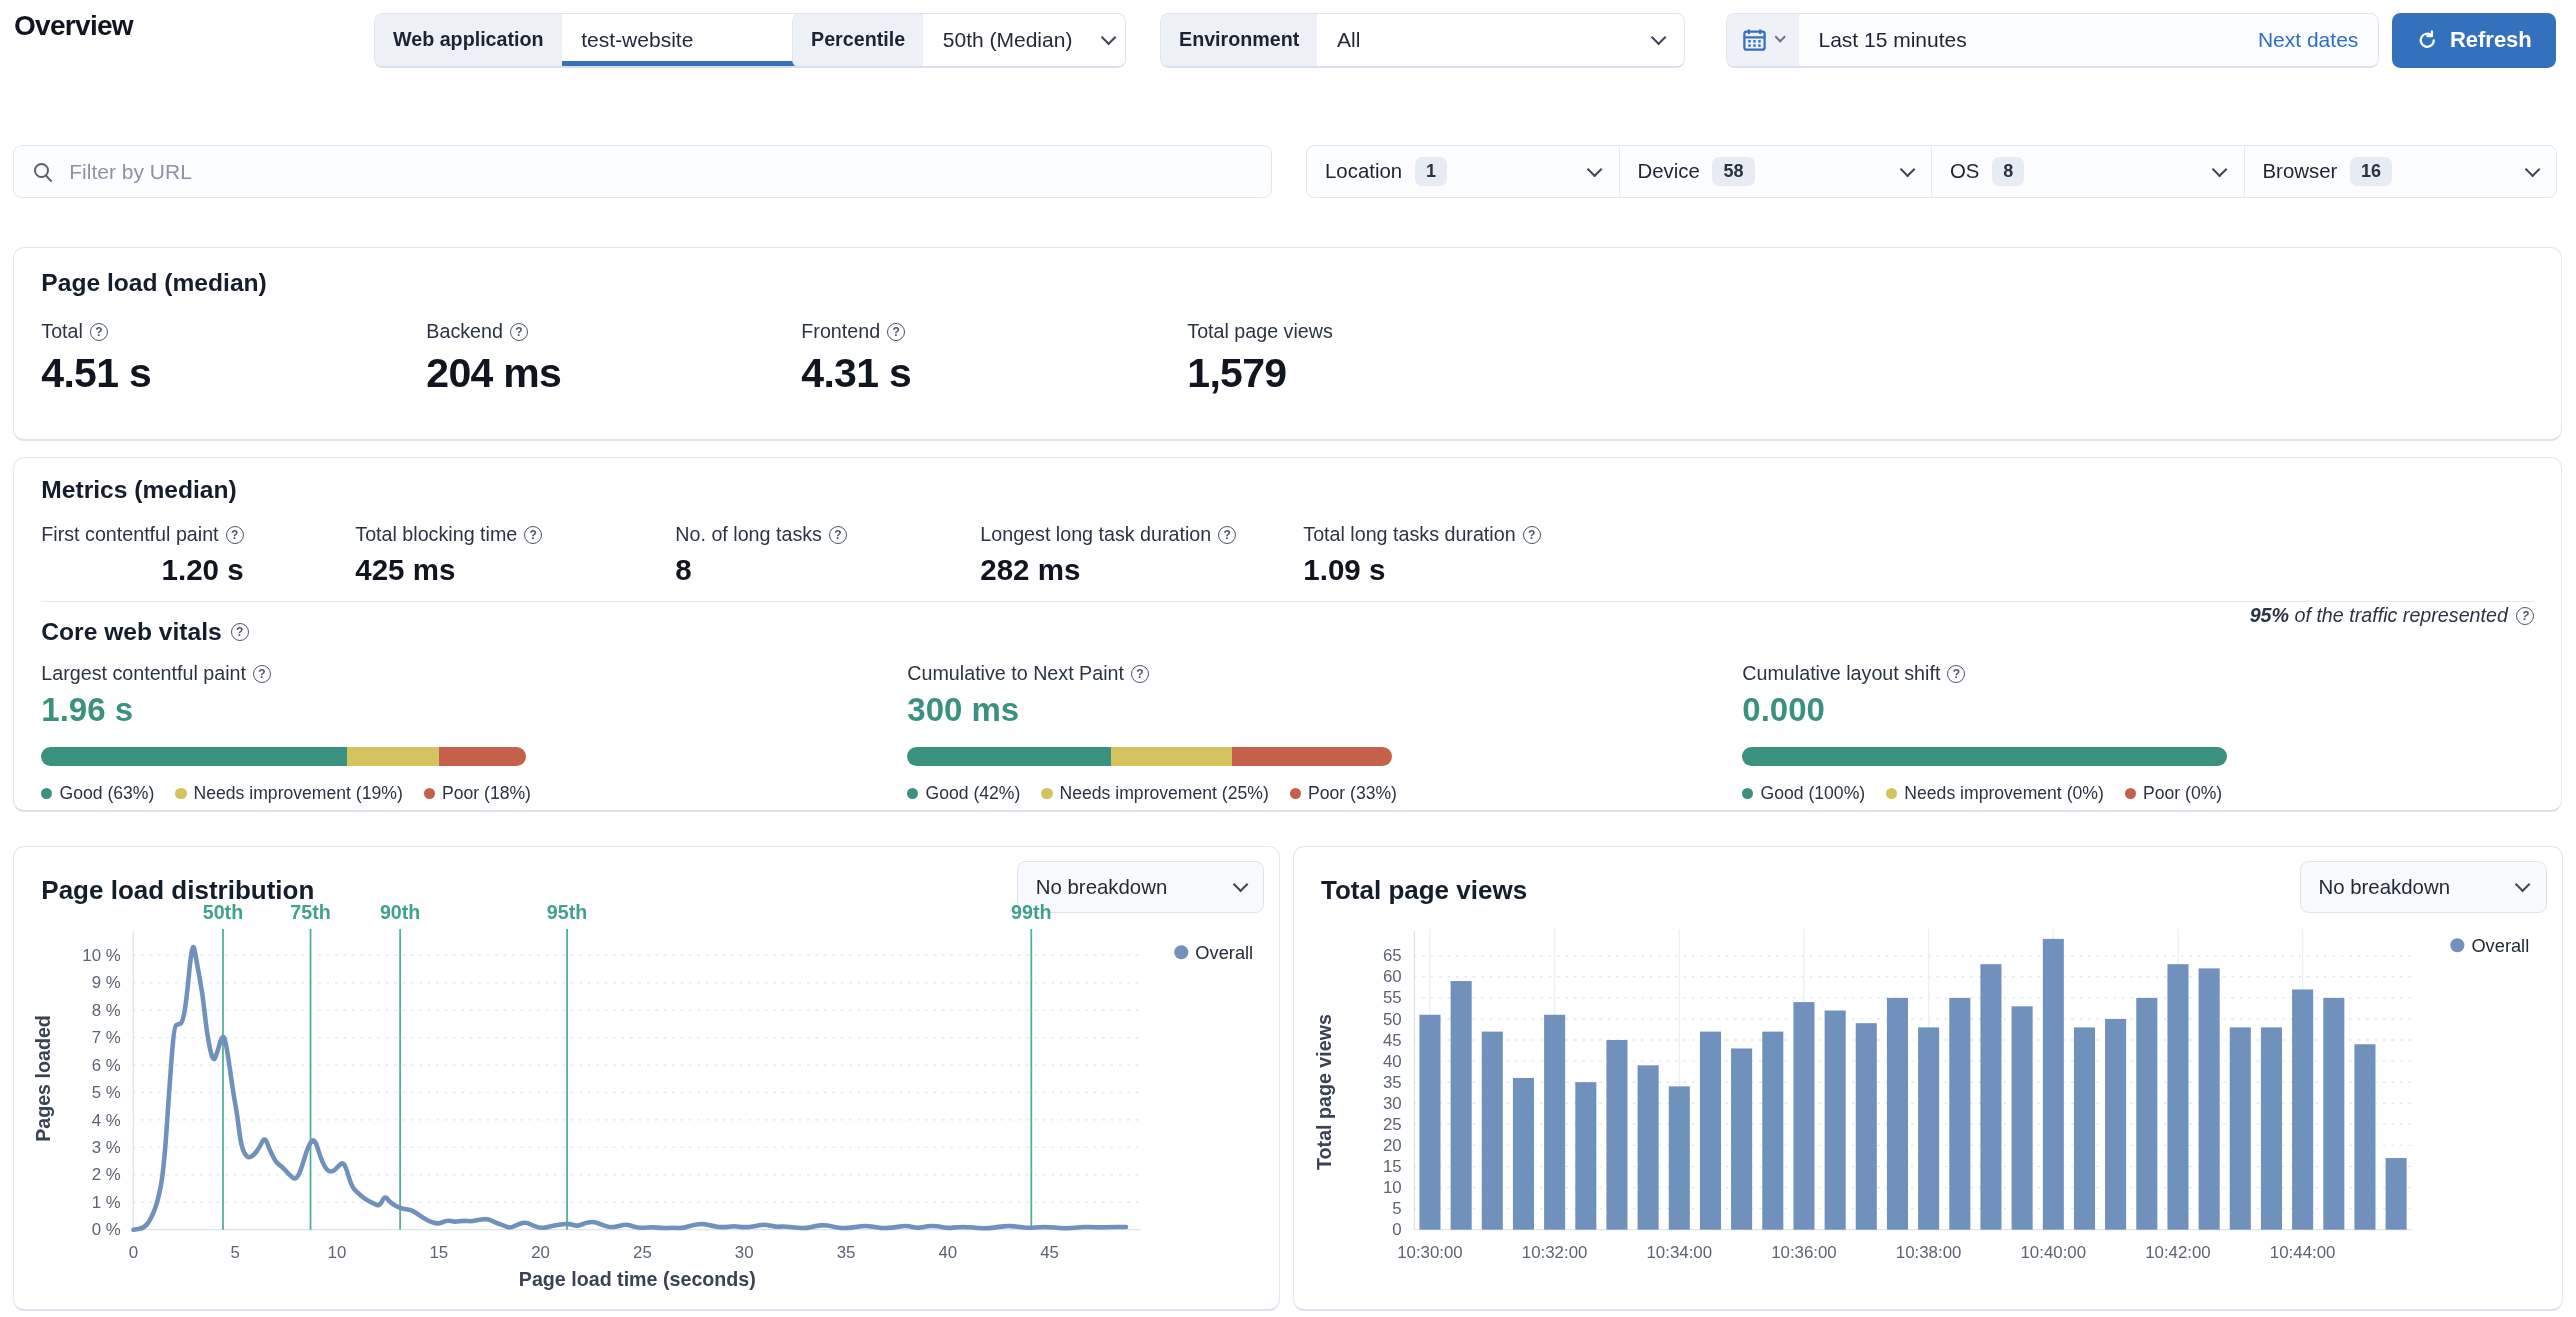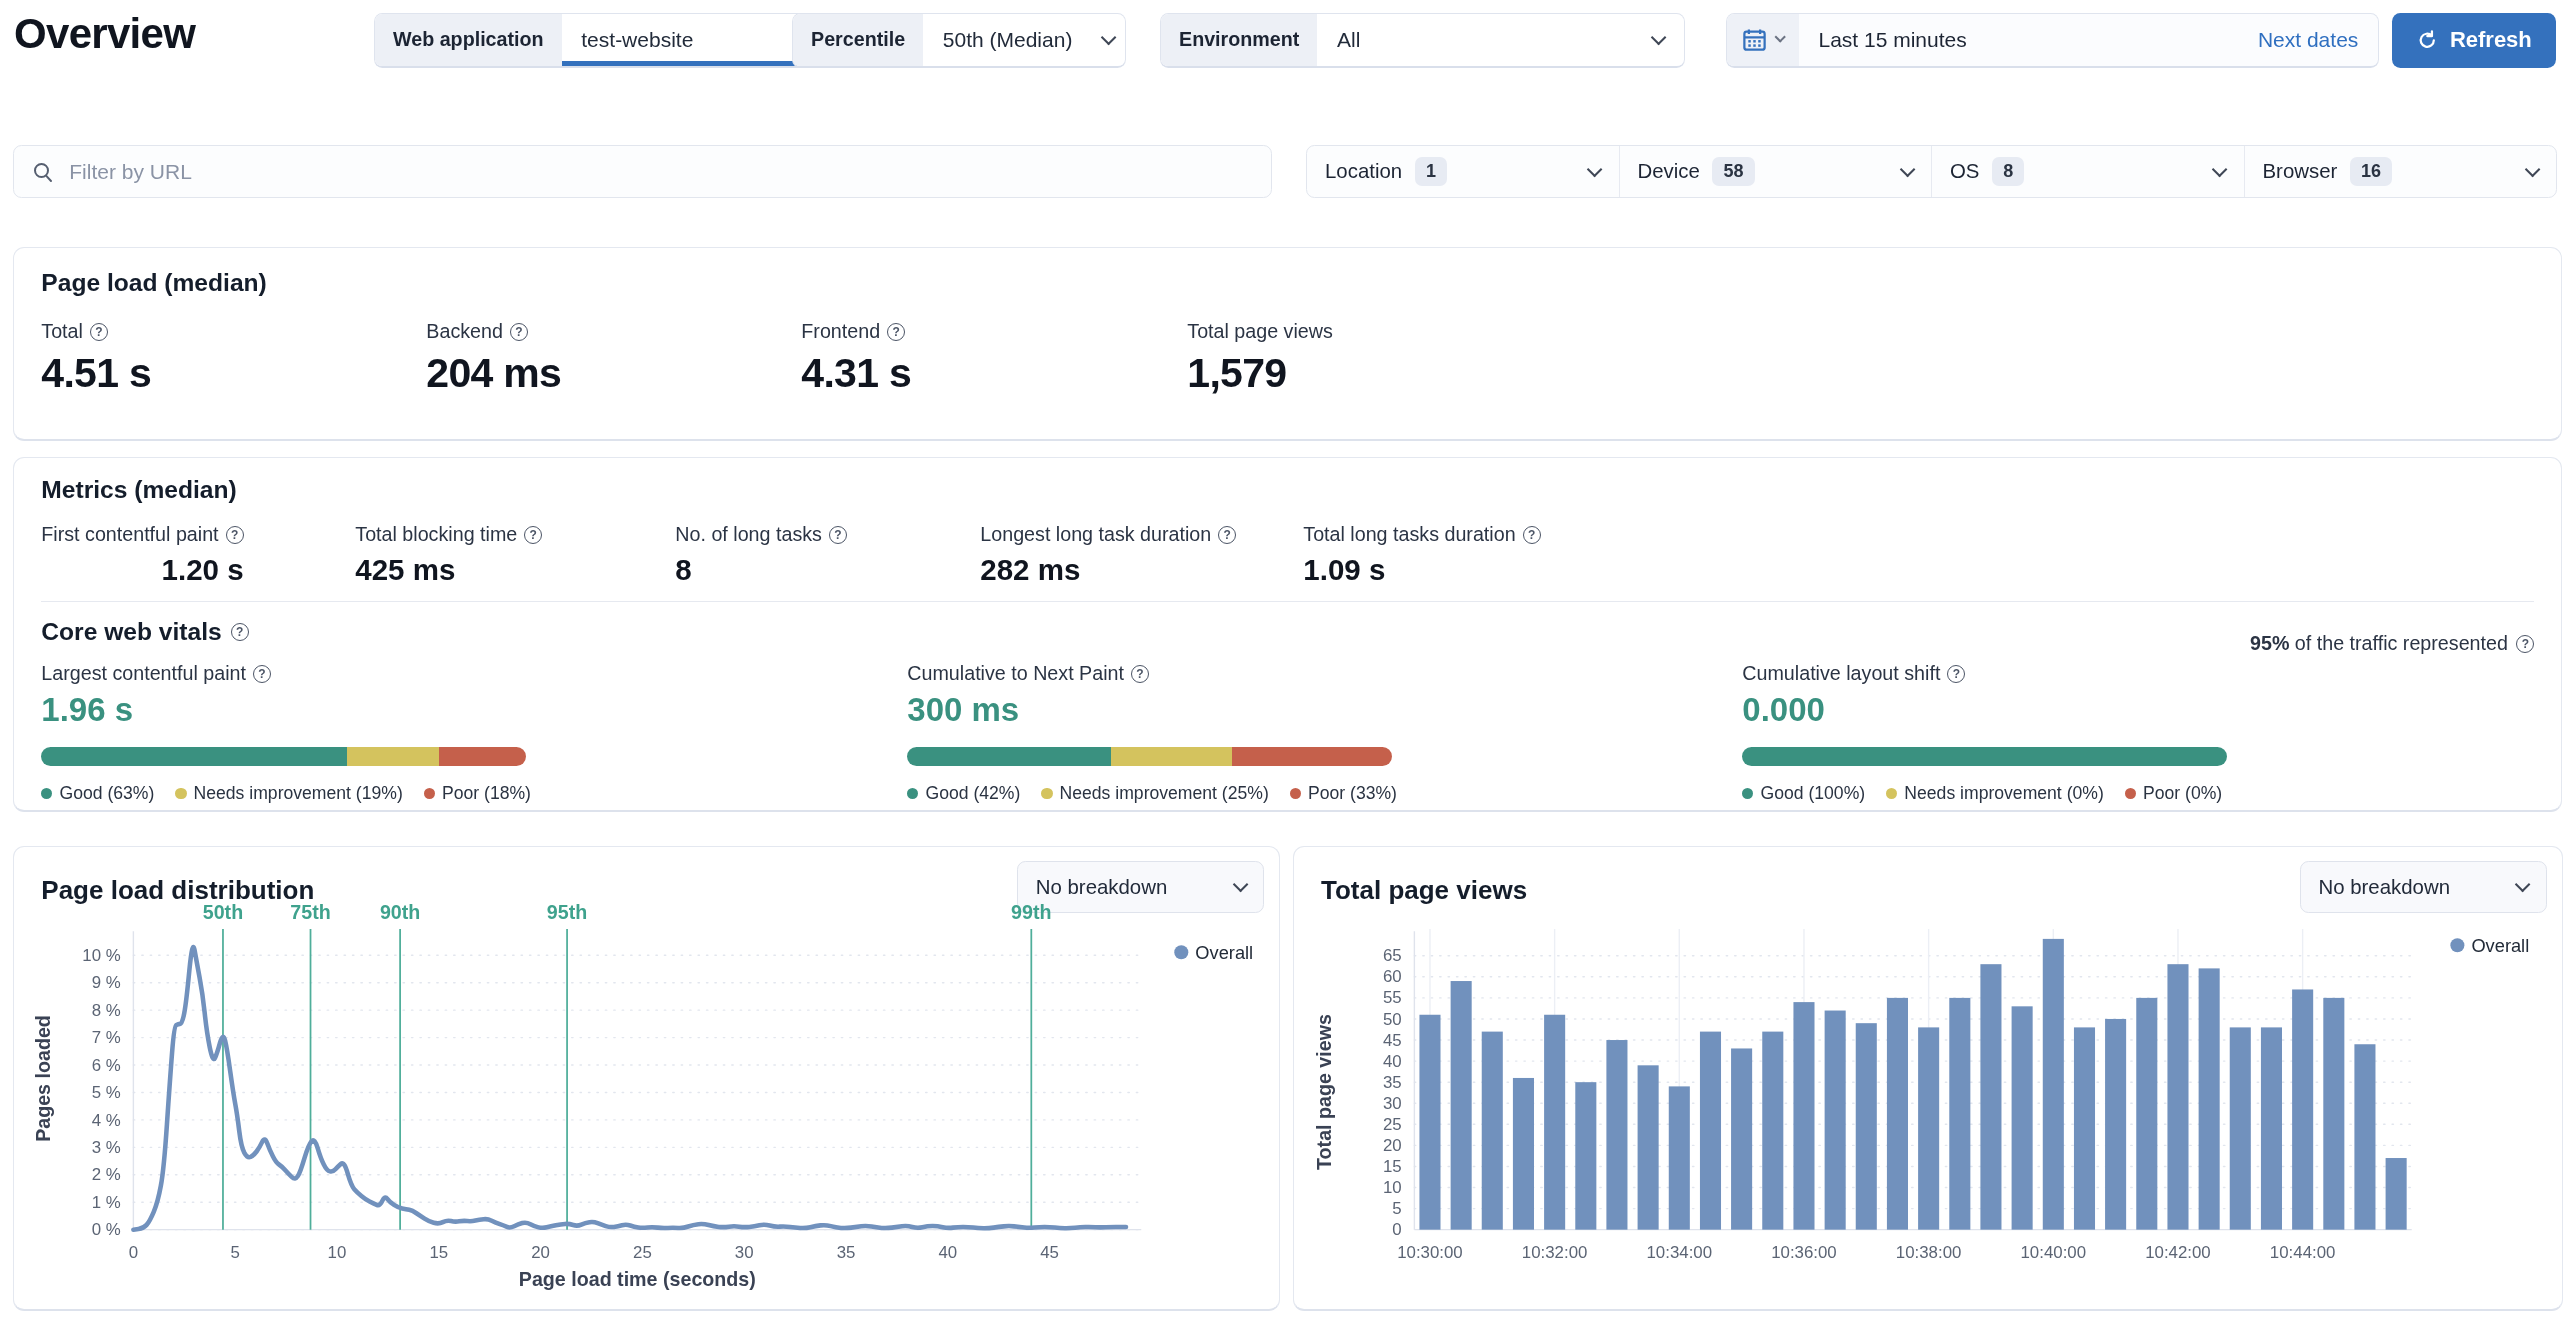--- a/index.html
+++ b/index.html
@@ -7,21 +7,21 @@
   body {
     font-family:"Liberation Sans", sans-serif;
     color:#1b2430;
     width:2576px; height:1317px;
     position:relative;
     overflow:hidden;
   }
   .abs { position:absolute; }
 
   
-  .page-title { left:14px; top:9.8px; font-size:42px; font-weight:800; letter-spacing:-0.7px; color:#10151f; }
+  .page-title { left:14px; top:9.8px; font-size:28px; font-weight:800; letter-spacing:-0.7px; color:#10151f; }
 
   .seg {
     height:55px; border:1.4px solid #dfe4ee; border-bottom:2.8px solid #d9dfeb;
     border-radius:8.4px; display:flex; align-items:stretch; background:#fff; overflow:hidden;
   }
   .seg-label {
     background:#edf0f6; display:flex; align-items:center; padding:0 18px;
     font-size:19.7px; font-weight:700; color:#1c2433; white-space:nowrap;
   }
   .seg-value {
@@ -281,21 +281,21 @@
       </div>
     <div class="mid-value" style="margin-top:7px;">1.09 s</div>
   </div>
 
   <div class="abs divider" style="left:27px; right:27px; top:143px;"></div>
 
   <div class="abs card-title" style="left:27px; top:160px; display:flex; align-items:center; gap:9px;">
     <span>Core web vitals</span>
       <span class="help"></span>
   </div>
-  <div class="abs traffic-note" style="right:27px; top:174px;">
+  <div class="abs traffic-note" style="right:27px; top:146px;font-style:italic;">
     <span><b>95%</b><span> of the traffic represented</span></span>
     <span class="help"></span>
   </div>
 
   <div class="abs" style="left:27px; top:204px;">
     <div class="stat-label">
         <span>Largest contentful paint</span>
         <span class="help"></span>
       </div>
     <div class="cwv-value" style="margin-top:5.6px;">1.96 s</div>

